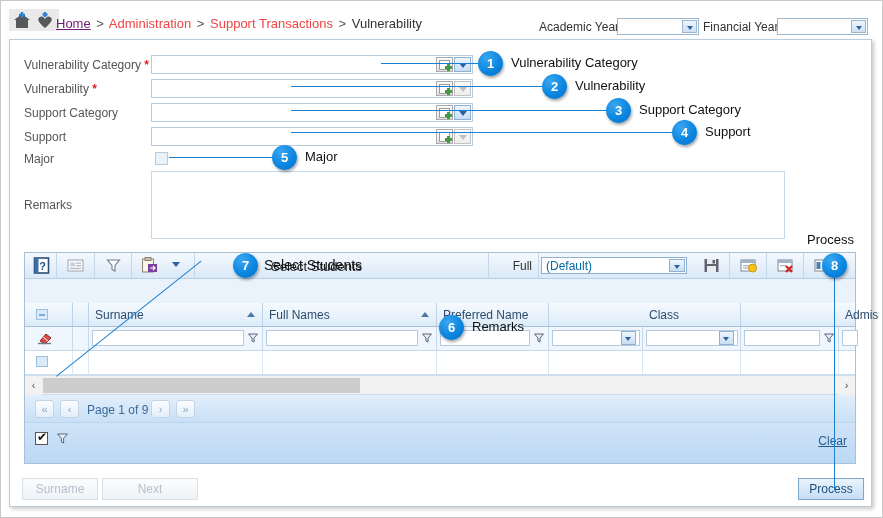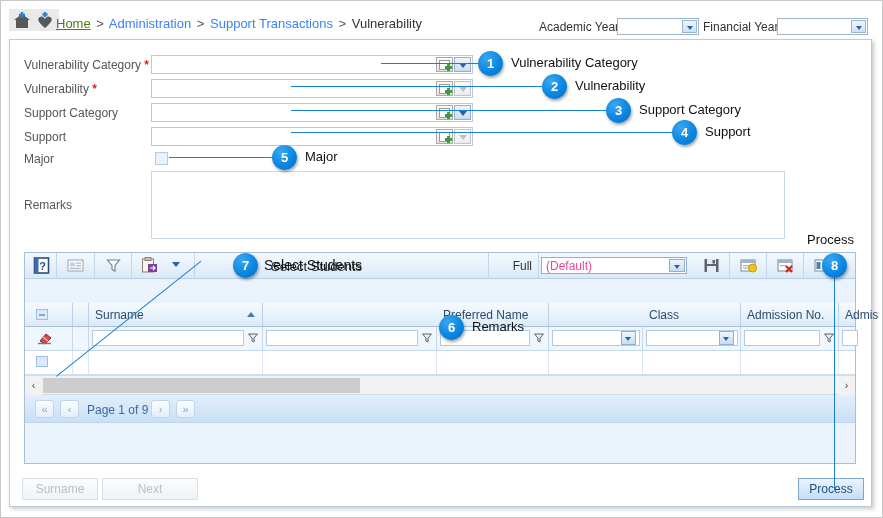--- a/index.html
+++ b/index.html
@@ -42,26 +42,26 @@
   }
   .ico-home { left: 2px; }
   .ico-heart { left: 25px; }
   .crumb-text {
     position: absolute;
     left: 55px; top: 15px;
     font-size: 13px;
     white-space: nowrap;
   }
   .crumb-link {
-    color: #4d7c0f;
+    color: #701a75;
     text-decoration: underline;
     cursor: pointer;
   }
   .crumb-orange {
-    color: #3b82f6;
+    color: #ef4444;
   }
   .crumb-sep { color: #555; margin: 0 2px; }
   .crumb-last { color: #333; }
 
   .yearbox {
     position: absolute;
     top: 17px;
     font-size: 12px;
     color: #333;
   }
@@ -223,21 +223,21 @@
     left: 516px; top: 4px;
     width: 146px; height: 17px;
     border: 1px solid #8fb0d0;
     background: #fff;
     box-sizing: border-box;
   }
   .view-combo .vtxt {
     position: absolute;
     left: 4px; top: 1px;
     font-size: 12px;
-    color: #ec4899;
+    color: #0369a1;
   }
   .view-combo .varr {
     position: absolute;
     right: 1px; top: 1px;
     width: 16px; height: 13px;
     background: linear-gradient(#eef6fd,#c9ddf2);
     border: 1px solid #8fb0d0;
     box-sizing: border-box;
   }
   .view-combo .varr::after {
@@ -731,28 +731,29 @@
 
       <div class="hdr-row">
         <span class="hdr-cell" style="left:0; width:48px;">
           <span class="selall"></span>
         </span>
         <span class="hdr-cell" style="left:48px; width:16px;"></span>
         <span class="hdr-cell" style="left:64px; width:174px;">
           <span class="ht">Surname</span>
           <span class="sort-asc"></span>
         </span>
+        <span class="hdr-cell" style="left:238px; width:174px;">
+          <span class="ht">Full Names</span>
+          <span class="sort-asc"></span>
+        </span>
         <span class="hdr-cell" style="left:412px; width:112px;">
           <span class="ht">Preferred Name</span>
         </span>
         <span class="hdr-cell" style="left:618px; width:98px;">
           <span class="ht">Class</span>
-        </span>
-        <span class="hdr-cell" style="left:716px; width:98px;">
-          <span class="ht">Admission No.</span>
         </span>
         <span class="hdr-cell" style="left:814px; width:18px; border-right:none;">
           <span class="ht">Admis</span>
         </span>
       </div>
 
       <div class="filt-row">
         <span class="filt-cell" style="left:0; width:48px;">
           <span class="eraser">
             <svg width="16" height="14" viewBox="0 0 16 14">
@@ -829,20 +830,29 @@
       </div>
 
       <div class="pager">
         <span class="pg-btn" style="left:10px;">«</span>
         <span class="pg-btn" style="left:35px;">‹</span>
         <span class="pg-text">Page 1 of 9</span>
         <span class="pg-btn" style="left:126px;">›</span>
         <span class="pg-btn" style="left:151px;">»</span>
       </div>
 
+      <div class="footbar">
+        <span class="foot-chk"></span>
+        <span class="foot-funnel">
+          <svg width="11" height="12" viewBox="0 0 11 12">
+              <path d="M0.5 1 L10.5 1 L6.6 5.2 L6.6 10 L4.4 9 L4.4 5.2 Z" fill="#e8eef4" stroke="#56677a"></path>
+            </svg>
+        </span>
+        <span class="clear-link">Clear</span>
+      </div>
     </div>
 
     <span class="btn dis" style="left:12px; top:438px; width:76px;">Surname</span>
     <span class="btn dis" style="left:92px; top:438px; width:96px;">Next</span>
     <span class="btn primary" style="left:788px; top:438px; width:66px;">Process</span>
   </div>
 
   <div class="lead lead-h" style="left:380px; top:62px; width:98px;"></div>
   <div class="cal" style="left:477px; top:50px;">1</div>
   <div class="cal-txt" style="left:510px; top:54px;">Vulnerability Category</div>

